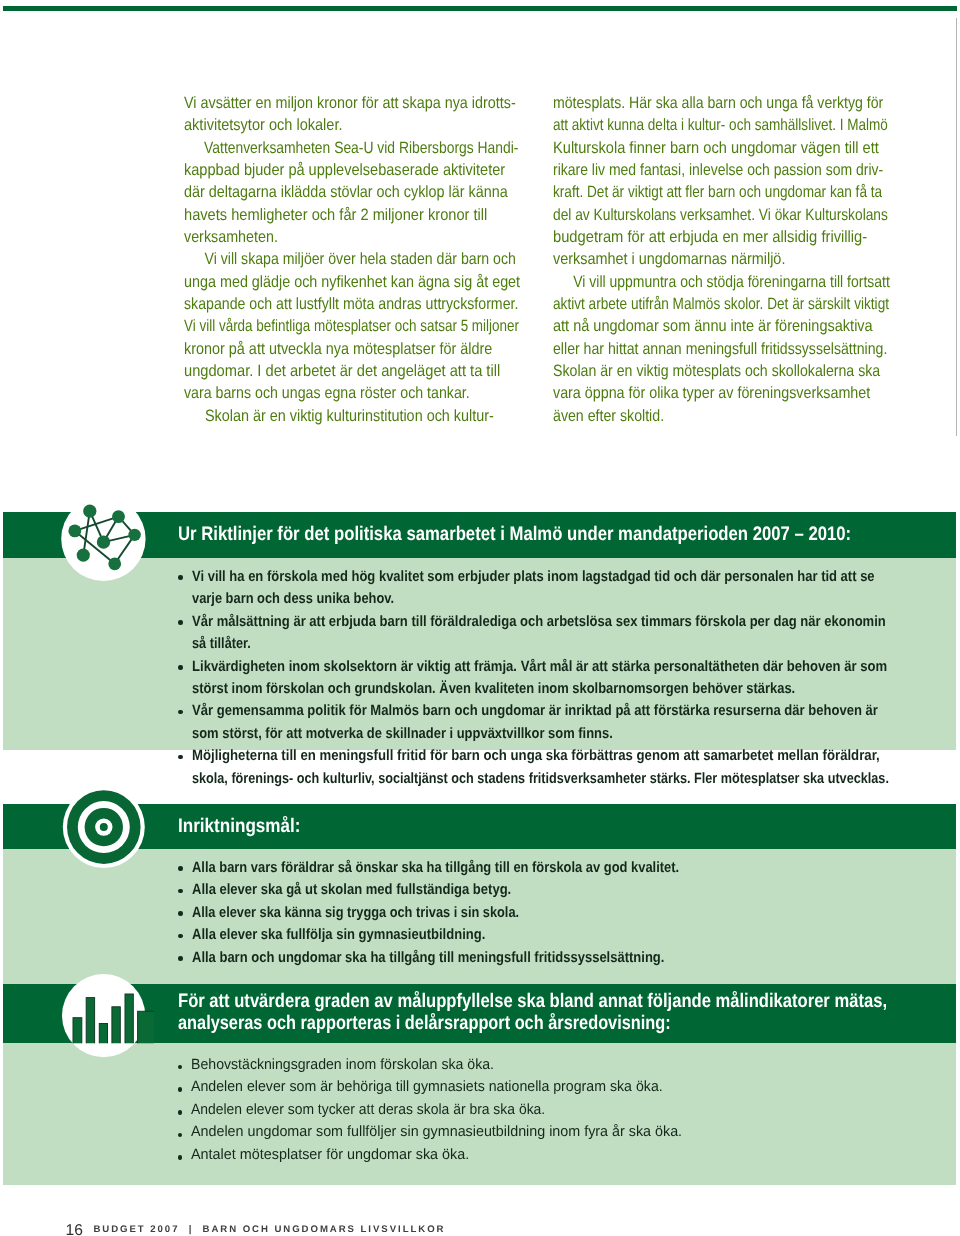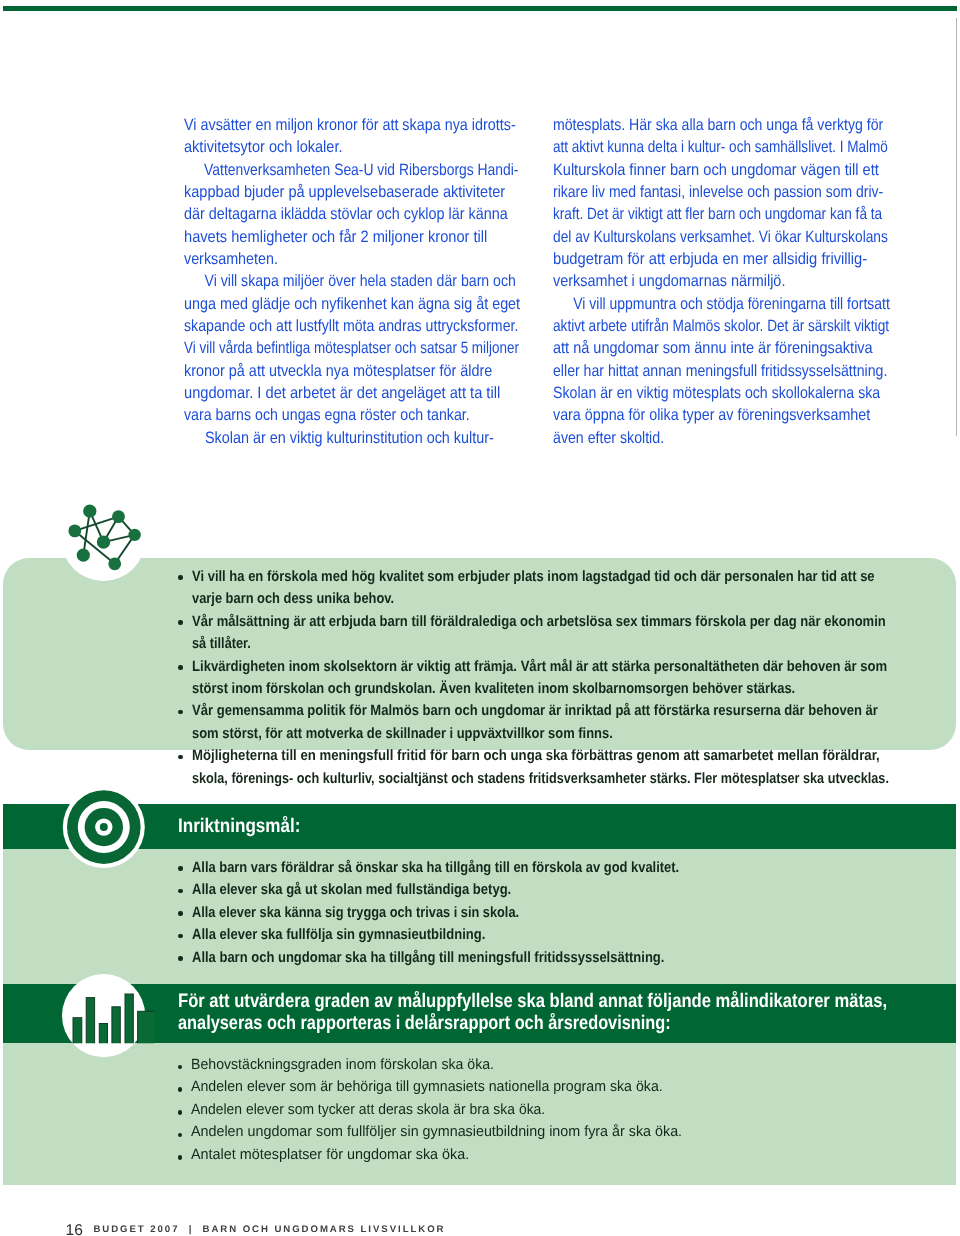--- a/index.html
+++ b/index.html
@@ -4,21 +4,21 @@
 <style>
   html,body{margin:0;padding:0;}
   body{width:960px;height:1236px;background:#ffffff;font-family:"Liberation Sans",sans-serif;
        -webkit-font-smoothing:antialiased;text-rendering:geometricPrecision;
        overflow:hidden;position:relative;}
   .page{position:absolute;inset:0;transform:translateZ(0);}
   .rule-top{position:absolute;left:3px;top:5.8px;width:954px;height:5.4px;background:#006633;}
   .edge-right{position:absolute;left:956px;top:18px;width:1px;height:418px;background:#b4b4b4;}
 
   
-  .col{position:absolute;top:114px;font-size:16.4px;line-height:22.33px;color:#1d4ed8;
+  .col{position:absolute;top:92px;font-size:16.4px;line-height:22.33px;color:#4d7c0f;
        transform-origin:0 0;}
   .col .tl{white-space:pre;transform-origin:0 0;display:block;width:max-content;}
   .col .tl.ind{text-indent:1.45em;}
   .col-left{left:184px;width:460px;}
   .col-right{left:553px;width:460px;}
 
   
   .block{position:absolute;left:3px;width:953px;}
   .band{background:#006633;color:#ffffff;}
   .body-bg{background:#c2dec2;}
@@ -31,21 +31,21 @@
                   border-radius:50%;background:currentColor;}
   ul.bl .il{white-space:pre;transform-origin:0 0;display:block;width:max-content;}
   .hdr .hl{transform-origin:0 0;display:block;width:max-content;}
 
   .icon{position:absolute;left:59px;z-index:5;}
   #ic0{top:494px;}
   #ic1{top:782px;}
   #ic2{top:971px;}
 
   #s0band{top:512px;height:46px;}
-  #s0body{top:558px;height:192px;border-radius:26px;}
+  #s0body{top:558px;height:192px;}
   #s1band{top:804px;height:45px;}
   #s1body{top:849px;height:135px;}
   #s2band{top:984px;height:70px;}
   #s2body{top:1043px;height:142px;}
 
   .band .hdr{position:absolute;left:174.5px;}
   #s0band .hdr{top:12.2px;}
   #s1band .hdr{top:12.3px;}
   #s2band .hdr{top:7.1px;}
 
@@ -148,20 +148,25 @@
     <g fill="#0a6a35" stroke="#153a26" stroke-width="1.0" clip-path="url(#barClip)">
       <rect x="14.0" y="46.7" width="8.8" height="28"></rect>
       <rect x="27.2" y="26.6" width="8.4" height="48"></rect>
       <rect x="40.3" y="52.5" width="8.2" height="22"></rect>
       <rect x="52.9" y="35.8" width="8.4" height="39"></rect>
       <rect x="66.0" y="23.0" width="8.3" height="52"></rect>
       <rect x="78.6" y="40.3" width="20.0" height="35"></rect>
     </g>
   </svg>
 
+  <div class="block band" id="s0band">
+    <div class="hdr">
+        <div class="hl" style="transform: scaleX(0.852759);">Ur Riktlinjer för det politiska samarbetet i Malmö under mandatperioden 2007 – 2010:</div>
+      </div>
+  </div>
   <div class="block body-bg" id="s0body">
     <ul class="bl b">
 
     <li>
           <div class="il" style="transform: scaleX(0.873256);">Vi vill ha en förskola med hög kvalitet som erbjuder plats inom lagstadgad tid och där personalen har tid att se</div>
           <div class="il" style="transform: scaleX(0.863964);">varje barn och dess unika behov.</div>
         </li>
         <li>
           <div class="il" style="transform: scaleX(0.875181);">Vår målsättning är att erbjuda barn till föräldralediga och arbetslösa sex timmars förskola per dag när ekonomin</div>
           <div class="il" style="transform: scaleX(0.857312);">så tillåter.</div>

